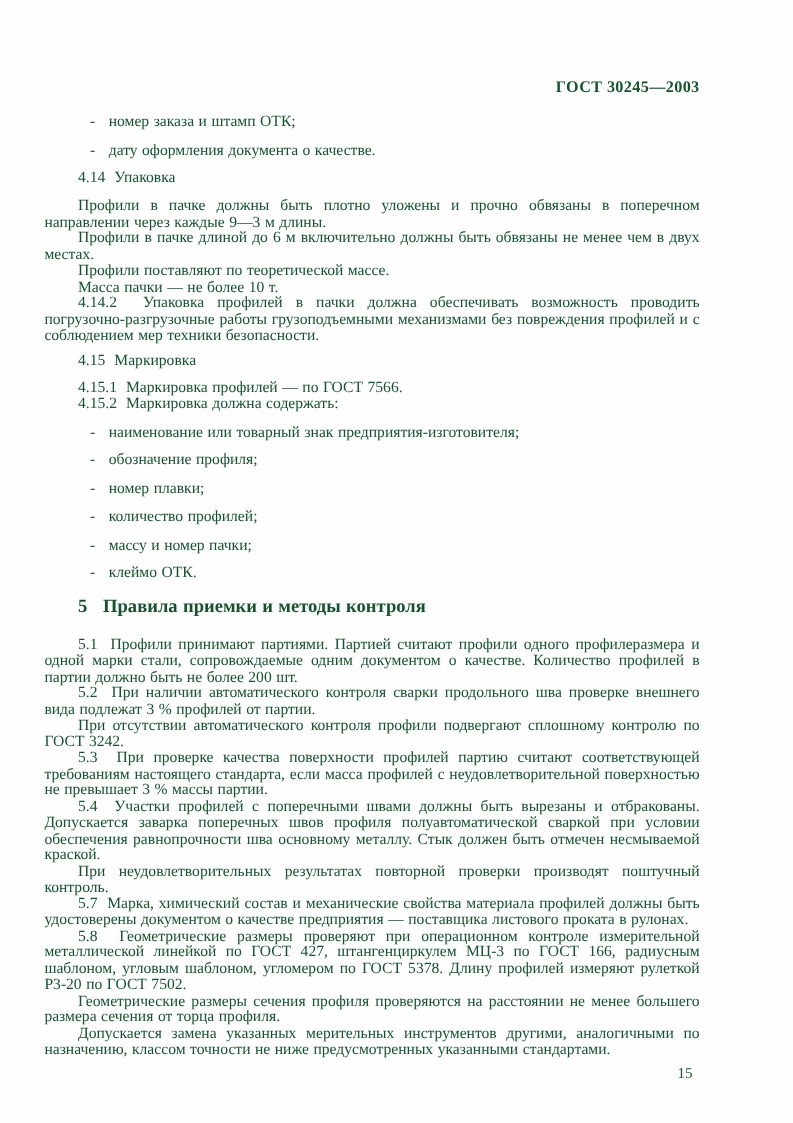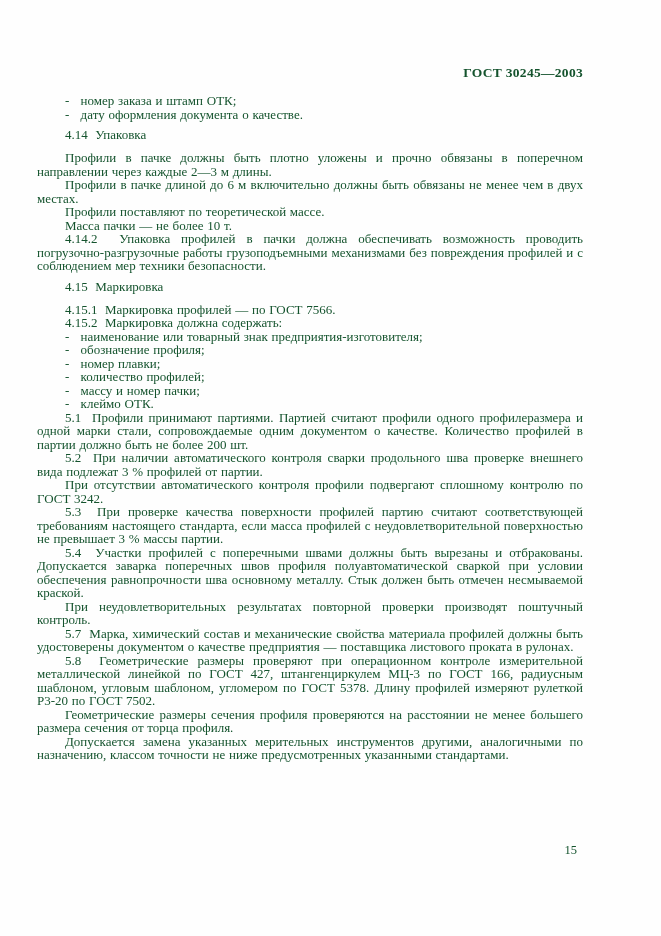--- a/index.html
+++ b/index.html
@@ -32,21 +32,21 @@
   }
   p.body-par {
     margin: 0;
     font-size: 13px;
     line-height: 13.5px;
     text-align: justify;
     text-indent: 28px;
     word-spacing: 0.5px;
   }
   p.list-item {
-    margin: 0;
+    margin: 10px;
     font-size: 13px;
     line-height: 13.5px;
     text-align: left;
     padding-left: 28px;
     text-indent: 0;
     word-spacing: 0.5px;
   }
   .h-small {
     font-size: 13px;
     line-height: 14px;
@@ -56,57 +56,58 @@
   }
   .h-big {
     font-size: 15.5px;
     line-height: 17px;
     font-weight: bold;
     margin: 13px 0 16px 28px;
     word-spacing: 0.5px;
   }
   .page-number {
     position: absolute;
-    top: 844px;
+    top: 888px;
     right: 84px;
     font-size: 12.5px;
     line-height: 13px;
   }
 </style>
 </head>
 <body>
 
 <div class="page">
   <div class="content">
 
     <div class="doc-code">ГОСТ 30245—2003</div>
 
     <p class="list-item">-&nbsp;&nbsp; номер заказа и штамп ОТК;</p>
     <p class="list-item">-&nbsp;&nbsp; дату оформления документа о качестве.</p>
 
     <div class="h-small">4.14&nbsp; Упаковка</div>
 
-    <p class="body-par">Профили в пачке должны быть плотно уложены и прочно обвязаны в поперечном направлении через каждые 2—3 м длины.</p>
+    <p class="body-par">Профили в пачке должны быть плотно уложены и прочно обвязаны в поперечном направлении через каждые 9—3 м длины.</p>
     <p class="body-par">Профили в пачке длиной до 6 м включительно должны быть обвязаны не менее чем в двух местах.</p>
     <p class="body-par">Профили поставляют по теоретической массе.</p>
     <p class="body-par">Масса пачки — не более 10 т.</p>
     <p class="body-par">4.14.2&nbsp; Упаковка профилей в пачки должна обеспечивать возможность проводить погрузочно-разгрузочные работы грузоподъемными механизмами без повреждения профилей и с соблюдением мер техники безопасности.</p>
 
     <div class="h-small">4.15&nbsp; Маркировка</div>
 
     <p class="body-par">4.15.1&nbsp; Маркировка профилей — по ГОСТ 7566.</p>
     <p class="body-par">4.15.2&nbsp; Маркировка должна содержать:</p>
 
     <p class="list-item">-&nbsp;&nbsp; наименование или товарный знак предприятия-изготовителя;</p>
     <p class="list-item">-&nbsp;&nbsp; обозначение профиля;</p>
     <p class="list-item">-&nbsp;&nbsp; номер плавки;</p>
     <p class="list-item">-&nbsp;&nbsp; количество профилей;</p>
     <p class="list-item">-&nbsp;&nbsp; массу и номер пачки;</p>
     <p class="list-item">-&nbsp;&nbsp; клеймо ОТК.</p>
 
+    <div class="h-big">5&nbsp;&nbsp; Правила приемки и методы контроля</div>
 
     <p class="body-par">5.1&nbsp; Профили принимают партиями. Партией считают профили одного профилеразмера и одной марки стали, сопровождаемые одним документом о качестве. Количество профилей в партии должно быть не более 200 шт.</p>
     <p class="body-par">5.2&nbsp; При наличии автоматического контроля сварки продольного шва проверке внешнего вида подлежат 3 % профилей от партии.</p>
     <p class="body-par">При отсутствии автоматического контроля профили подвергают сплошному контролю по ГОСТ 3242.</p>
     <p class="body-par">5.3&nbsp; При проверке качества поверхности профилей партию считают соответствующей требованиям настоящего стандарта, если масса профилей с неудовлетворительной поверхностью не превышает 3 % массы партии.</p>
     <p class="body-par">5.4&nbsp; Участки профилей с поперечными швами должны быть вырезаны и отбракованы. Допускается заварка поперечных швов профиля полуавтоматической сваркой при условии обеспечения равнопрочности шва основному металлу. Стык должен быть отмечен несмываемой краской.</p>
     <p class="body-par">При неудовлетворительных результатах повторной проверки производят поштучный контроль.</p>
     <p class="body-par">5.7&nbsp; Марка, химический состав и механические свойства материала профилей должны быть удостоверены документом о качестве предприятия — поставщика листового проката в рулонах.</p>
     <p class="body-par">5.8&nbsp; Геометрические размеры проверяют при операционном контроле измерительной металлической линейкой по ГОСТ 427, штангенциркулем МЦ-3 по ГОСТ 166, радиусным шаблоном, угловым шаблоном, угломером по ГОСТ 5378. Длину профилей измеряют рулеткой Р3-20 по ГОСТ 7502.</p>
     <p class="body-par">Геометрические размеры сечения профиля проверяются на расстоянии не менее большего размера сечения от торца профиля.</p>

